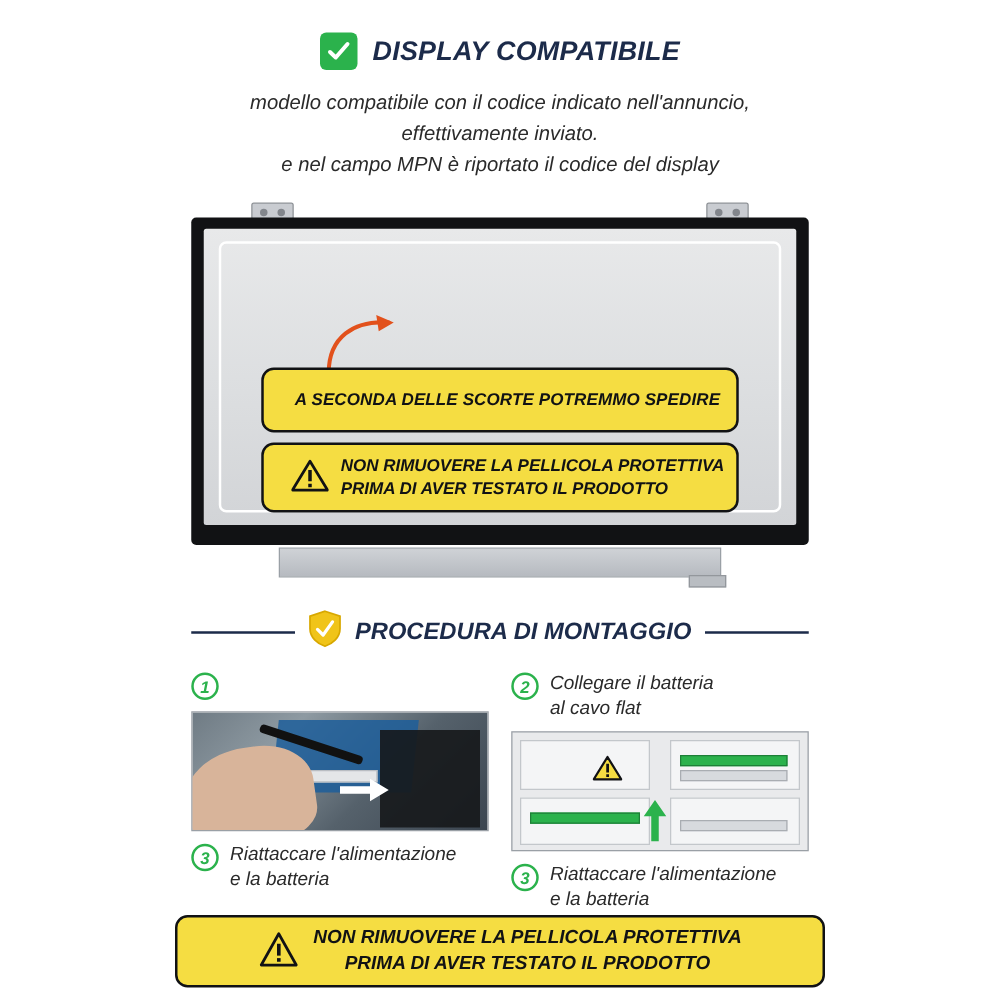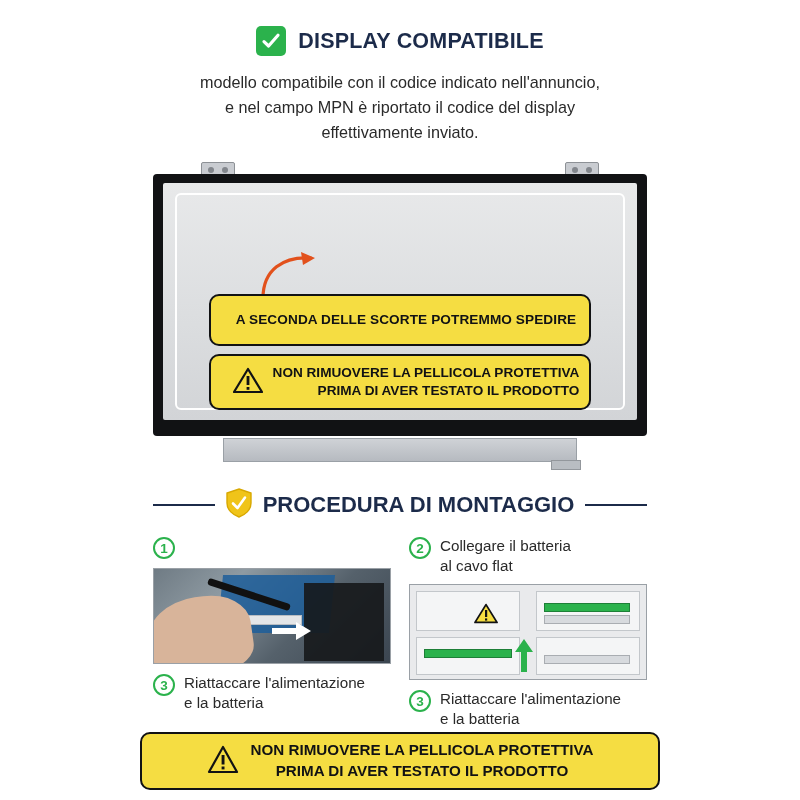--- a/index.html
+++ b/index.html
@@ -11,20 +11,21 @@
     height: 800px;
     background: #ffffff;
     font-family: "Liberation Sans", sans-serif;
     overflow: hidden;
   }
   #page {
     position: relative;
     width: 800px;
     height: 568px;
     background: #7f1d1d;
+    font-style: italic;
   }
   .side-band {
     position: absolute;
     top: 0;
     width: 128px;
     height: 800px;
     background: #ffffff;
   }
   .side-band.left { left: 0; }
   .side-band.right { right: 0; }
@@ -175,21 +176,21 @@
 
   .yellow-box {
     position: absolute;
     background: #f5dd42;
     border: 2px solid #111214;
     border-radius: 10px;
     box-sizing: border-box;
     display: flex;
     align-items: center;
     justify-content: center;
-    text-align: right;
+    text-align: left;
     color: #111214;
     font-weight: bold;
     padding-left: 12px;
   }
   .yellow-box .lines { line-height: 1.35; }
   .yb1 {
     left: 56px;
     top: 132px;
     width: 382px;
     height: 52px;
@@ -217,21 +218,21 @@
     margin: 26px auto 0 auto;
     width: 494px;
   }
   .rule {
     flex: 1 1 auto;
     height: 2px;
     background: #1c2b4a;
   }
   .shield-icon { flex: 0 0 auto; display: block; }
   .section-title {
-    font-size: 22px;
+    font-size: 19px;
     font-weight: bold;
     color: #1c2b4a;
     white-space: nowrap;
   }
 
   
   .steps {
     margin: 14px auto 0 auto;
     width: 494px;
     display: flex;
@@ -388,22 +389,22 @@
       <span class="check-box-icon">
         <svg width="22" height="22" viewBox="0 0 22 22" aria-hidden="true">
           <path d="M4 11.6 L8.6 16 L18 5.2" fill="none" stroke="#ffffff" stroke-width="3.2" stroke-linecap="round" stroke-linejoin="round"></path>
         </svg>
       </span>
       <span class="header-title">DISPLAY COMPATIBILE</span>
     </div>
 
     <div class="intro">
       <div>modello compatibile con il codice indicato nell'annuncio,</div>
+      <div>effettivamente inviato.</div>
       <div>e nel campo MPN è riportato il codice del display</div>
-      <div>effettivamente inviato.</div>
     </div>
 
     <div class="display-wrap">
       <div class="bracket left"></div>
       <div class="bracket right"></div>
 
       <div class="panel-outer">
         <div class="panel-screen">
           <div class="panel-inner-border"></div>
         </div>

